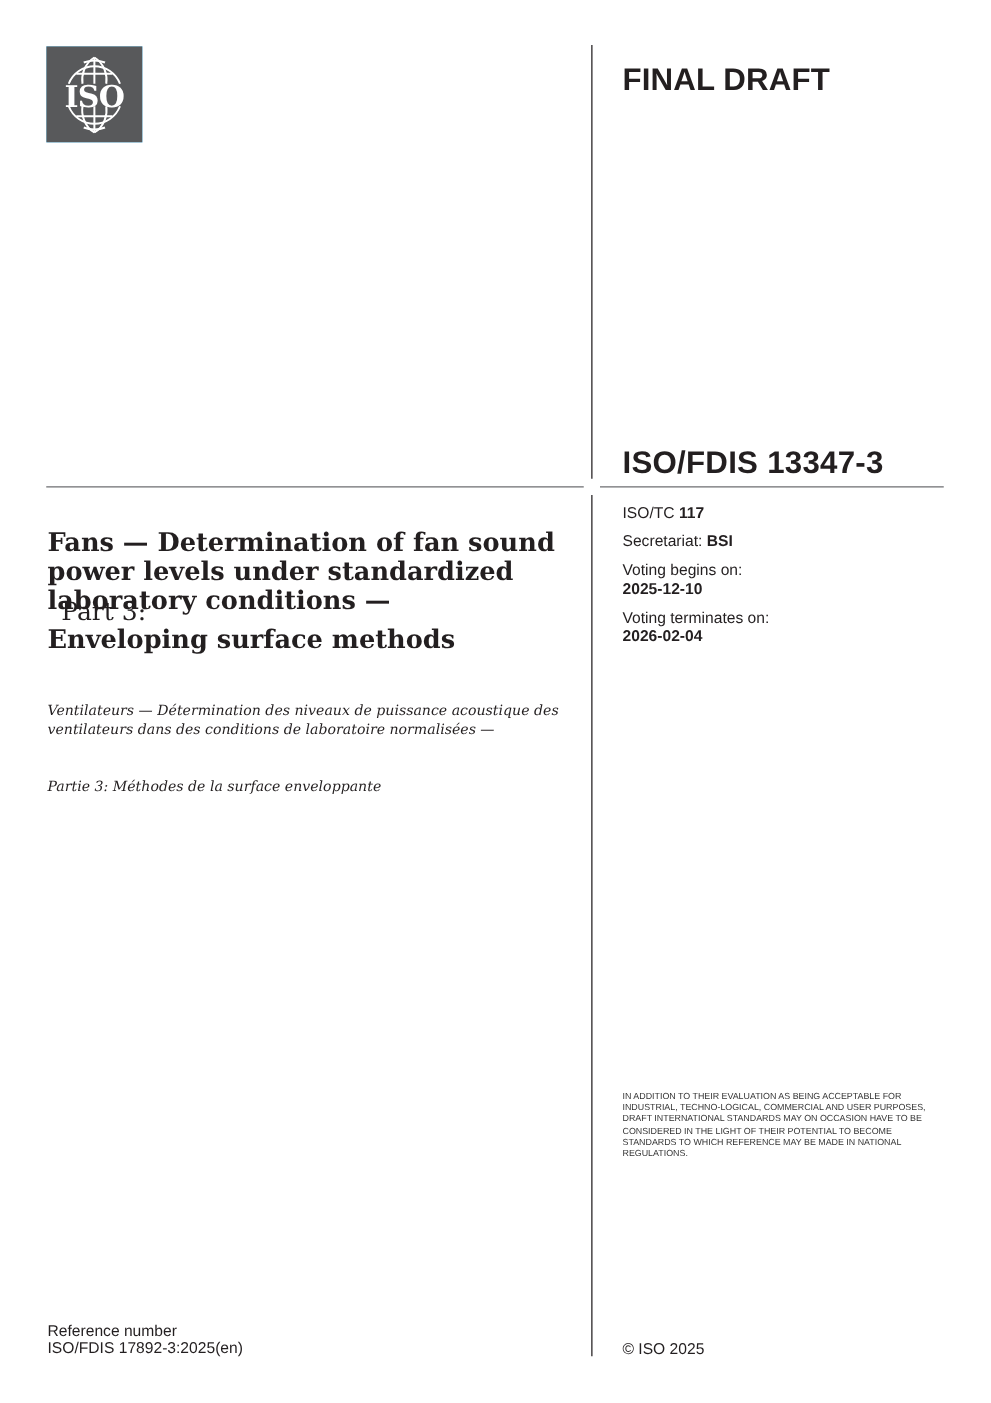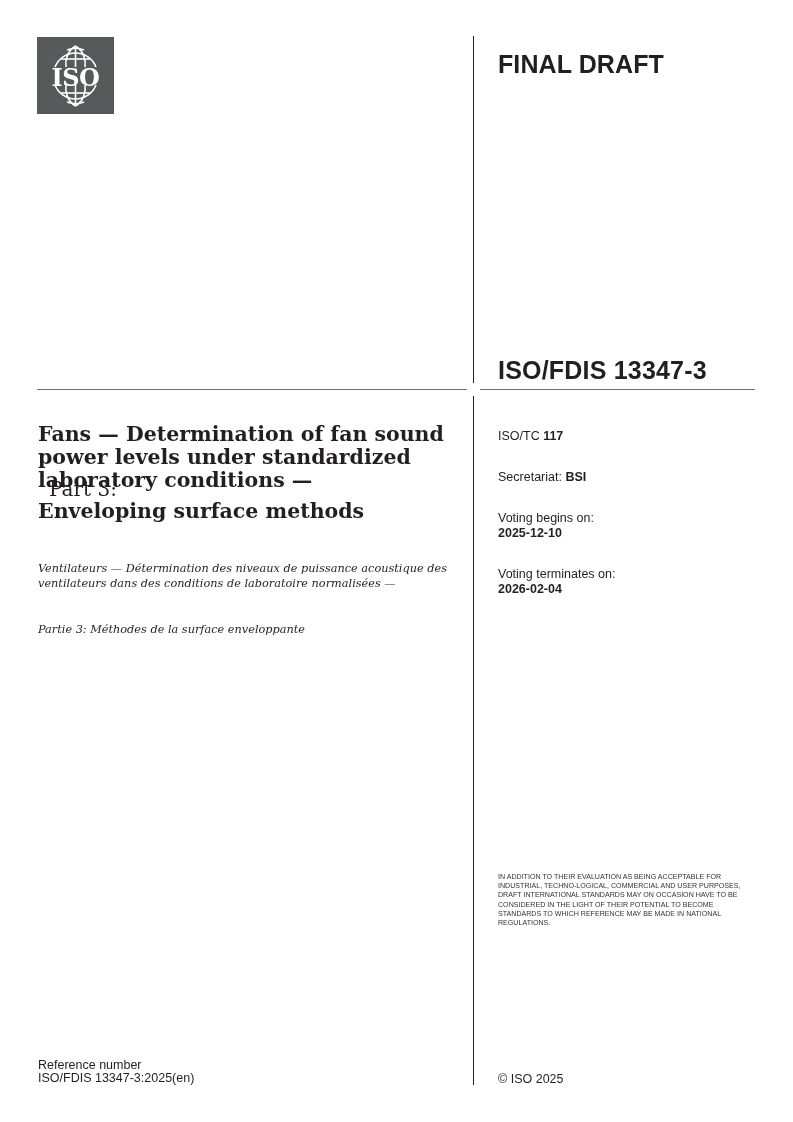--- a/index.html
+++ b/index.html
@@ -16,21 +16,21 @@
     .vline { background: #231f20; width: 1px; left: 473px; }
     .hline { background: #6d6e71; height: 1px; top: 389px; }
 
     
     .doc-type { left: 498px; top: 48px; font-size: 25px; line-height: 32px; font-weight: bold; letter-spacing: 0.1px; }
     .doc-type div { white-space: nowrap; text-align: center; }
 
     .doc-number { left: 498px; top: 355px; font-size: 25px; font-weight: bold; line-height: 30px; white-space: nowrap; letter-spacing: 0.2px; }
 
     .meta { left: 498px; top: 403px; font-size: 12.5px; line-height: 15px; }
-    .meta .row { margin-bottom: 8px; margin-top: 26px; }
+    .meta .row { margin-bottom: 8px; }
     .meta b { font-weight: bold; }
 
     
     .title-main { left: 38px; top: 423px; width: 420px; font-size: 20.5px; line-height: 23px; font-weight: bold; }
     .part-label { left: 49px; top: 478px; font-size: 20px; line-height: 23px; }
     .part-title { left: 38px; top: 500px; font-size: 20.5px; line-height: 23px; font-weight: bold; white-space: nowrap; }
 
     .fr-title { left: 38px; top: 562px; width: 420px; font-size: 11.3px; line-height: 14.5px; font-style: italic; color: #231f20; }
     .fr-part { left: 38px; top: 623px; font-size: 11.3px; line-height: 14.5px; font-style: italic; white-space: nowrap; }
 
@@ -103,14 +103,14 @@
 <div class="abs part-title serif">Enveloping surface methods</div>
 
 <div class="abs fr-title serif">Ventilateurs — Détermination des niveaux de puissance acoustique des ventilateurs dans des conditions de laboratoire normalisées —</div>
 <div class="abs fr-part serif">Partie 3: Méthodes de la surface enveloppante</div>
 
 <div class="abs notice sans">
   <p>IN ADDITION TO THEIR EVALUATION AS BEING ACCEPTABLE FOR INDUSTRIAL, TECHNO-LOGICAL, COMMERCIAL AND USER PURPOSES, DRAFT INTERNATIONAL STANDARDS MAY ON OCCASION HAVE TO BE CONSIDERED IN THE LIGHT OF THEIR POTENTIAL TO BECOME STANDARDS TO WHICH REFERENCE MAY BE MADE IN NATIONAL REGULATIONS.</p>
 </div>
 
 <div class="abs ref-label sans">Reference number</div>
-<div class="abs ref-number sans">ISO/FDIS 13347-3:2025(en)</div>
+<div class="abs ref-number sans">ISO/FDIS 17892-3:2025(en)</div>
 <div class="abs copyright sans">© ISO 2025</div>
 
 </body></html>

